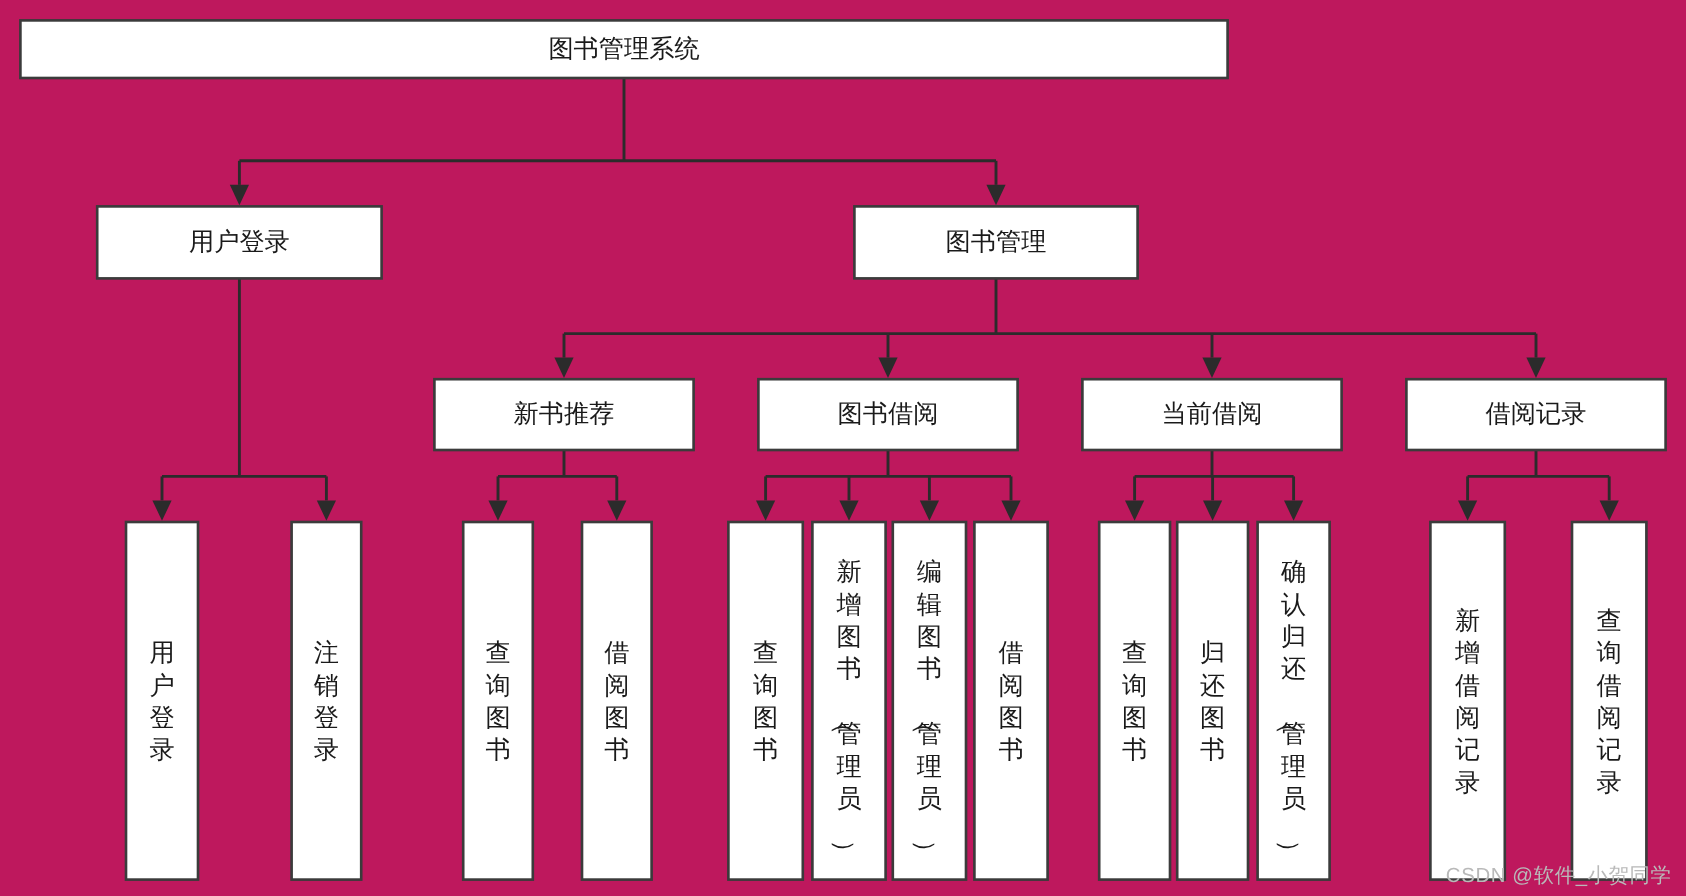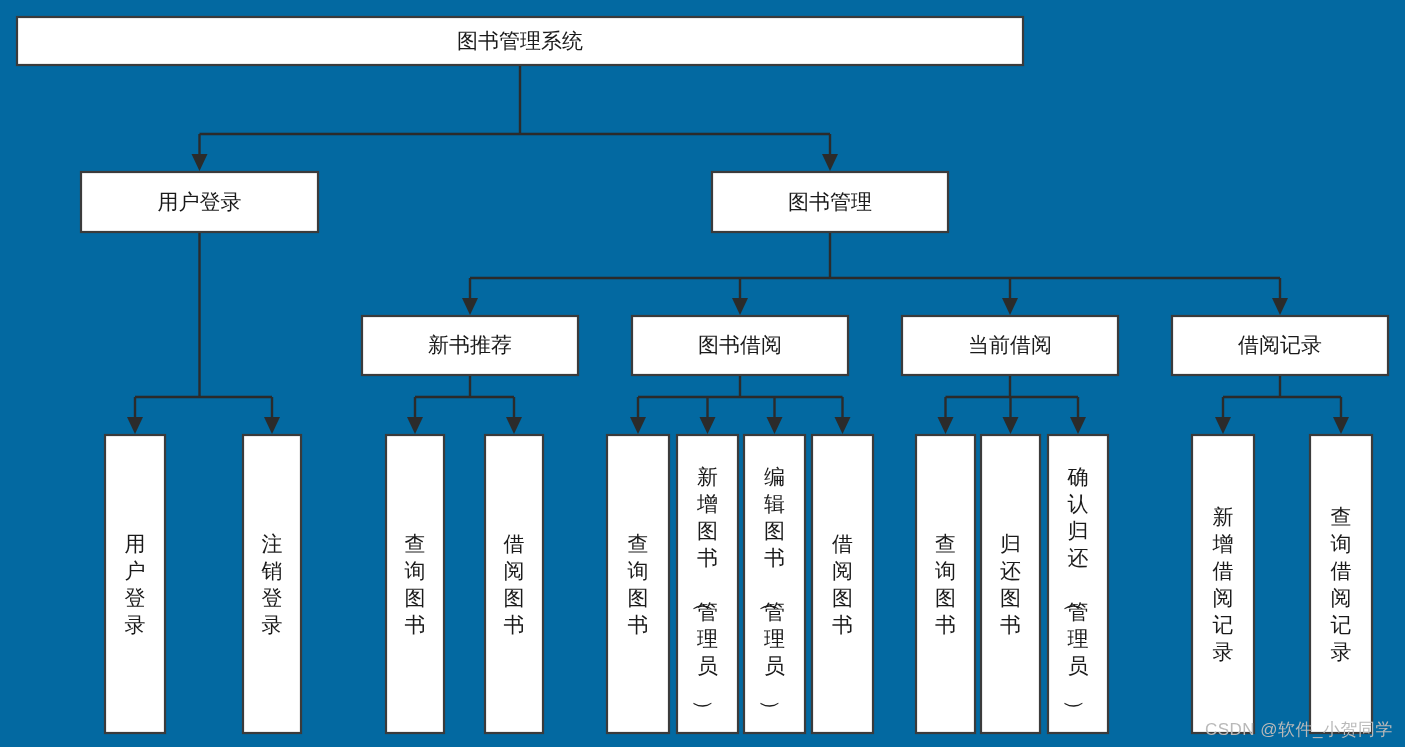--- a/index.html
+++ b/index.html
@@ -7,21 +7,21 @@
     padding: 0;
     background: #ffffff;
   }
   body {
     font-family: "Liberation Sans", "DejaVu Sans", sans-serif;
   }
   #canvas {
     position: relative;
     width: 1405px;
     height: 747px;
-    background: #0369a1;
+    background: #be185d;
     overflow: hidden;
   }
   svg.diagram {
     position: absolute;
     left: 0;
     top: 0;
     width: 1405px;
     height: 747px;
   }
   .node-box {

